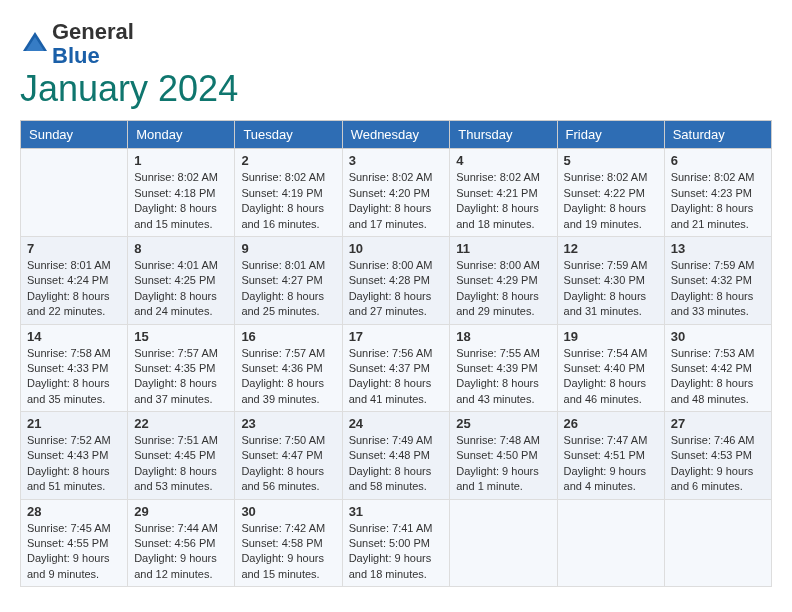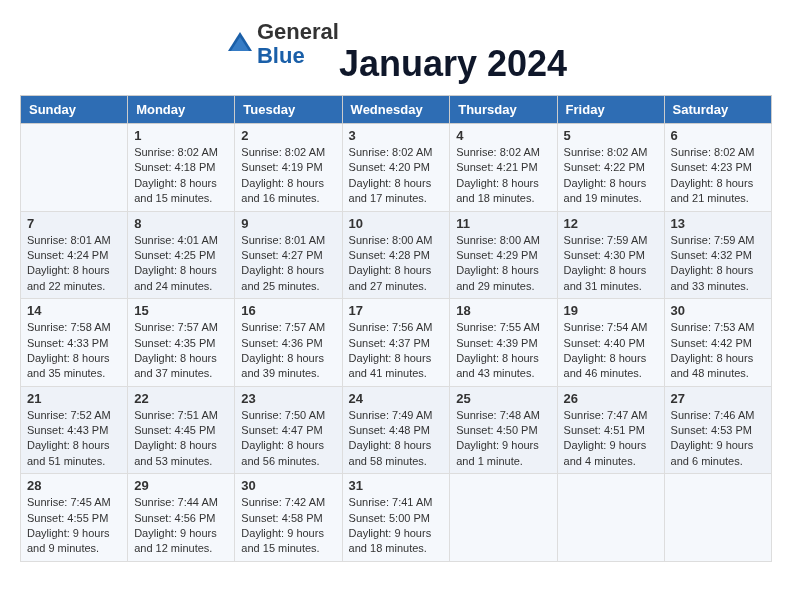--- a/index.html
+++ b/index.html
@@ -5,23 +5,24 @@
     * { box-sizing: border-box; margin: 0; padding: 0; }
     body {
       font-family: Arial, sans-serif;
       background: #fff;
       width: 792px;
       min-height: 612px;
       padding: 20px;
     }
     .header {
       display: flex;
-      justify-content: center;
+      justify-content: space-between;
       align-items: flex-start;
       margin-bottom: 10px;
+      flex-direction: column;
     }
     .logo {
       display: flex;
       align-items: center;
     }
     .logo-text {
       font-size: 22px;
       font-weight: bold;
       line-height: 1.1;
     }
@@ -30,37 +31,36 @@
     .logo-icon {
       width: 30px;
       height: 30px;
       margin-right: 2px;
     }
     .title-block {
       text-align: right;
     }
     .month-title {
       font-size: 36px;
-      font-weight: bold;
-      color: #0f172a;
-      margin-top: 23px;
+      font-weight: normal;
+      color: #0f766e;
     }
     .location {
       font-size: 15px;
       color: #555;
     }
     table {
       width: 100%;
       border-collapse: collapse;
     }
     thead th {
       background-color: #2e6db4;
       color: #fff;
       font-size: 13px;
-      font-weight: bold;
+      font-weight: normal;
       text-align: left;
       padding: 6px 8px;
       border: 1px solid #ccc;
     }
     tbody td {
       vertical-align: top;
       border: 1px solid #ddd;
       padding: 4px 6px;
       width: 108px;
       min-height: 80px;

